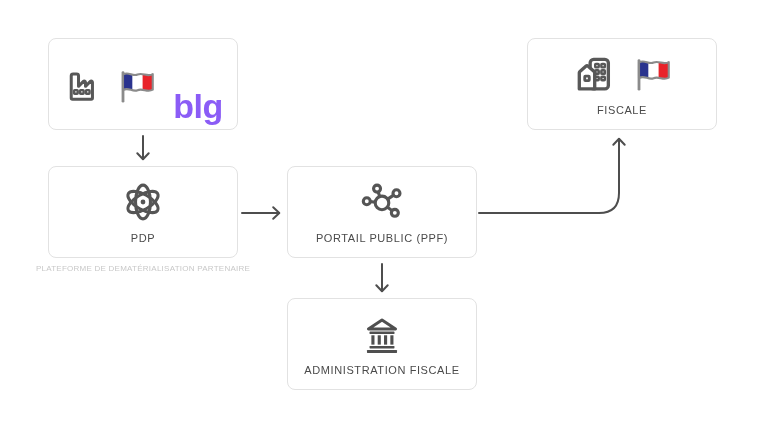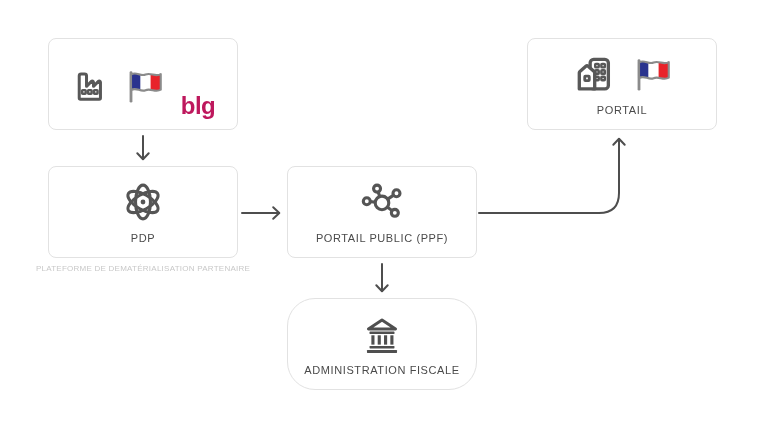--- a/index.html
+++ b/index.html
@@ -19,27 +19,27 @@
   .node-label{
     font-size:11px;color:#4a4a4a;letter-spacing:.6px;
     padding-bottom:13px;white-space:nowrap;
   }
   .node-caption{
     position:absolute;top:calc(100% + 7px);left:-16px;right:-16px;
     text-align:center;font-size:8px;color:#c8c8c8;letter-spacing:.25px;
     white-space:nowrap;
   }
   .logo-text{
-    font-size:24px;font-weight:600;color:#be185d;line-height:1;
+    font-size:34px;font-weight:600;color:#8b5cf6;line-height:1;
     letter-spacing:-.5px;padding-bottom:4px;margin-top:40px;
   }
   #node-fournisseur{left:48px;top:38px;}
   #node-pdp{left:48px;top:166px;}
   #node-ppf{left:287px;top:166px;}
-  #node-af{left:287px;top:298px;border-radius:28px;}
+  #node-af{left:287px;top:298px;}
   #node-acheteur{left:527px;top:38px;}
   .arrows{position:absolute;left:0;top:0;pointer-events:none;}
 </style>
 </head>
 <body>
 
 <div class="canvas">
 
   <div class="node" id="node-fournisseur">
     <div class="node-icons">
@@ -154,21 +154,21 @@
           <line x1="6" y1="4.5" x2="6" y2="29" stroke="#8b8b8b" stroke-width="2.4" stroke-linecap="round"></line>
           <g clip-path="url(#flagclip-b)">
             <rect x="5" y="2" width="9.2" height="20" fill="#2a338e"></rect>
             <rect x="14.2" y="2" width="8.6" height="20" fill="#ffffff"></rect>
             <rect x="22.8" y="2" width="9.2" height="20" fill="#e8232a"></rect>
           </g>
           <path d="M6 6.2 C10.5 3 14 8.2 18.5 6.2 C23 4.2 27 8.6 31.5 5.8 L31.5 19.2 C27 22 23 17.6 18.5 19.6 C14 21.6 10.5 16.4 6 19.6 Z" fill="none" stroke="#8b8b8b" stroke-width="1.8" stroke-linejoin="round"></path>
         </svg>
       </span>
     </div>
-    <div class="node-label">PORTAIL</div>
+    <div class="node-label">FISCALE</div>
   </div>
 
   <svg class="arrows" width="764" height="430" viewBox="0 0 764 430">
     <g stroke="#4e4e4e" stroke-width="2" fill="none" stroke-linecap="round" stroke-linejoin="round">
       <g>
         <path d="M143 136 V159"></path>
         <path d="M137.3 153.2 L143 159.3 L148.7 153.2"></path>
       </g>
       <g>
         <path d="M242 213 H279"></path>

